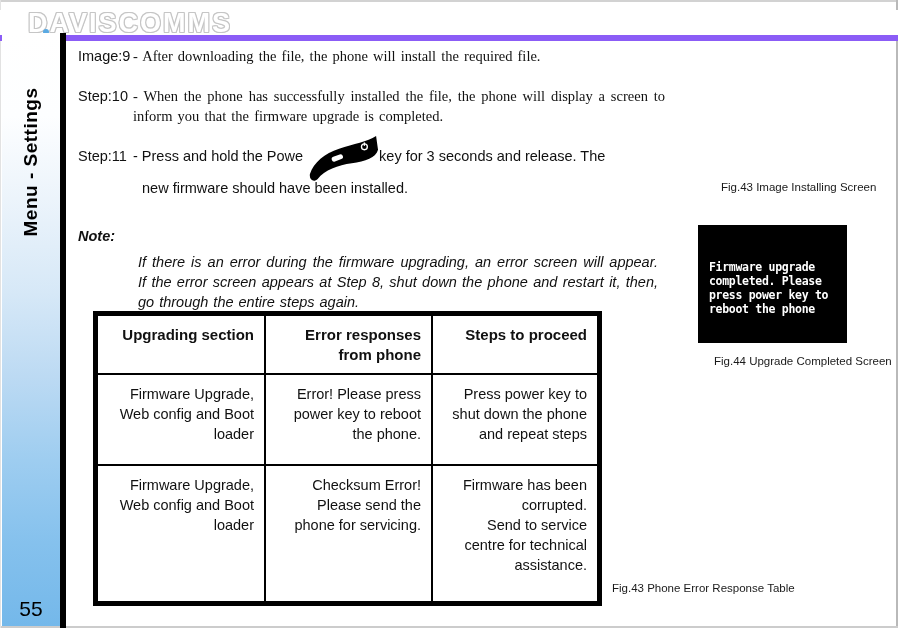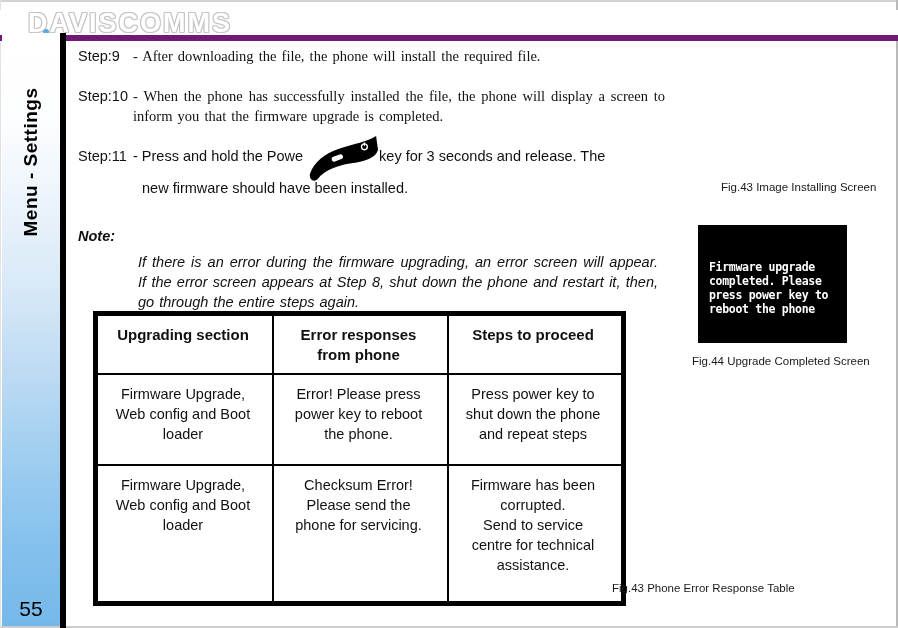--- a/index.html
+++ b/index.html
@@ -6,21 +6,21 @@
   .page{position:relative;width:898px;height:628px;background:#ffffff;
         font-family:"Liberation Sans",sans-serif;color:#111;overflow:hidden;}
   
   .edge-top{position:absolute;top:0;left:0;right:0;height:2px;background:#d2d2d2;}
   .edge-right{position:absolute;top:0;bottom:0;right:0;width:2px;background:#b9b9b9;}
   .edge-bottom{position:absolute;bottom:0;left:0;right:0;height:2px;background:#cccccc;}
   .edge-left{position:absolute;top:0;bottom:0;left:0;width:1px;background:#e2e2e2;}
 
   
   .header{position:absolute;top:10px;left:0;right:0;height:25px;background:#fff;
-          border-bottom:6px solid #701a75;padding-left:24px;}
+          border-bottom:6px solid #8b5cf6;padding-left:24px;}
   .logo{position:absolute;left:28px;top:-2px;font-size:27px;font-weight:bold;
         letter-spacing:2px;color:#ffffff;white-space:nowrap;
         text-shadow:-1px -1px 0 #c6c6c6,1px -1px 0 #c6c6c6,-1px 1px 0 #c6c6c6,
                     1px 1px 0 #c6c6c6,0 -1px 0 #c6c6c6,0 1px 0 #c6c6c6,
                     -1px 0 0 #c6c6c6,1px 0 0 #c6c6c6;}
   .logo-dot{position:absolute;left:43px;top:19px;width:6px;height:6px;border-radius:50%;}
 
   
   .sidebar{position:absolute;left:2px;top:33px;width:58px;bottom:2px;
            background:linear-gradient(180deg,#ffffff 0%,#fdfeff 14%,#ecf4fb 28%,
@@ -44,36 +44,36 @@
   .note-text{flex:1;text-align:justify;word-spacing:1px;margin-top:26px;}
 
   
   .pkey{display:inline-block;width:72px;height:47px;vertical-align:middle;
         margin:-16px 0 -18px 4px;}
 
   
   table.err{position:absolute;left:93px;top:311px;border-collapse:collapse;
             border:5px solid #000;table-layout:fixed;}
   table.err th,table.err td{border:2px solid #000;vertical-align:top;
-            padding:9px 18px 8px 14px;font-size:14.5px;line-height:20px;
-            text-align:center;white-space:pre-line;}
+            padding:9px 10px 8px 14px;font-size:14.5px;line-height:20px;
+            text-align:right;white-space:pre-line;}
   table.err th{font-weight:bold;font-size:15px;height:36px;}
   .c1{width:142px;} .c2{width:141px;} .c3{width:140px;}
   tr.r1 td{height:72px;} tr.r2 td{height:118px;}
 
   
   .screen{position:absolute;left:698px;width:149px;height:118px;background:#000;
           color:#fff;font-family:"DejaVu Sans Mono",monospace;font-weight:bold;
           font-size:11.5px;line-height:14px;letter-spacing:-0.3px;box-sizing:border-box;
           padding-left:11px;}
   .screen1{top:37px;padding-top:45px;}
   .screen2{top:225px;padding-top:35px;}
   .fig-caption{position:absolute;font-size:11.5px;color:#1a1a1a;white-space:nowrap;}
   .cap1{left:702px;top:181px;margin-left:19px;}
-  .cap2{left:692px;top:355px;}
+  .cap2{left:714px;top:355px;}
   .cap3{left:612px;top:582px;}
 </style>
 </head>
 <body>
 
 <div class="page">
   <div class="edge-top"></div>
   <div class="edge-right"></div>
   <div class="edge-bottom"></div>
   <div class="edge-left"></div>
@@ -83,21 +83,21 @@
     <div class="logo-dot" style="background:#5aa9e2"></div>
   </div>
 
   <div class="sidebar">
     <div class="sidebar-label">Menu - Settings</div>
     <div class="page-number">55</div>
   </div>
   <div class="vline"></div>
 
   <div class="step" style="top:46px">
-    <div class="step-label">Step:9</div>
+    <div class="step-label">Image:9</div>
     <div class="step-text">- After downloading the file, the phone will install the required file.</div>
   </div>
 
   <div class="step" style="top:86px">
     <div class="step-label">Step:10</div>
     <div class="step-text">- When the phone has successfully installed the file, the phone will display a screen to inform you that the firmware upgrade is completed.</div>
   </div>
 
   <div class="step" style="top:146px;display:block">
     <div style="white-space:nowrap">

